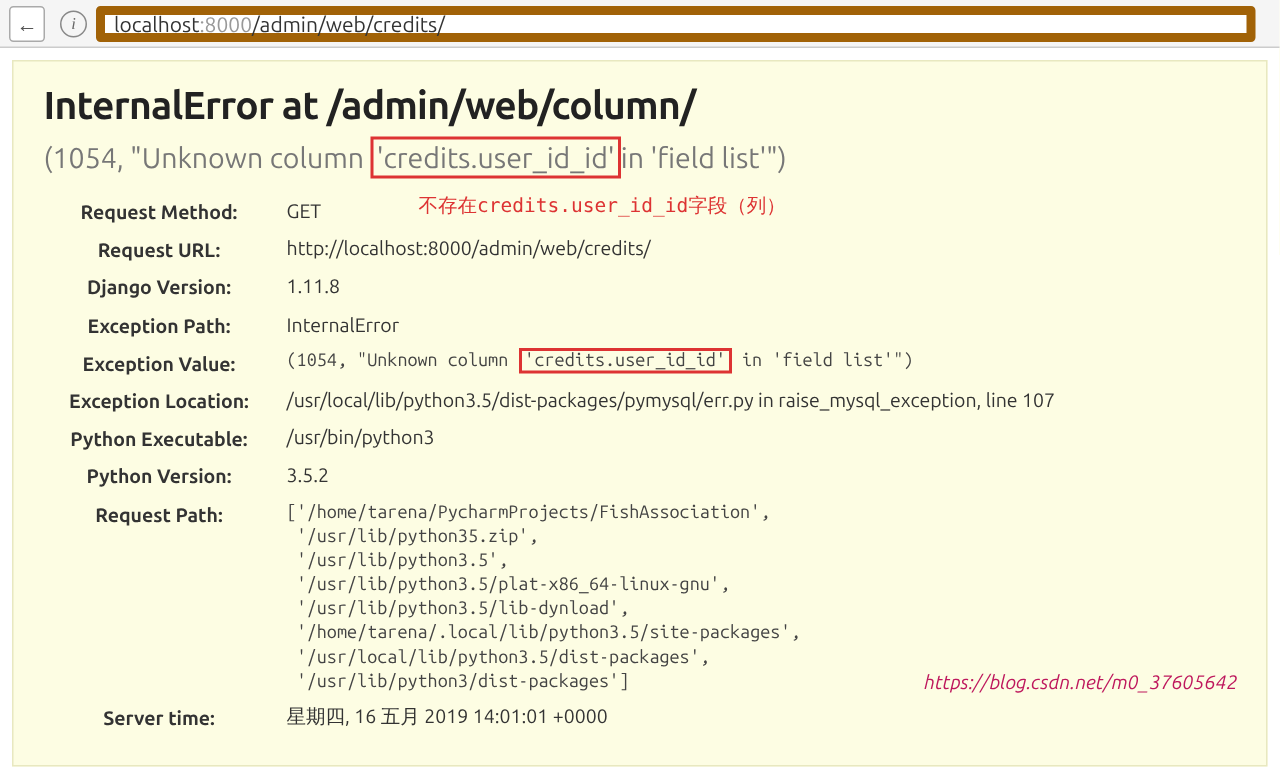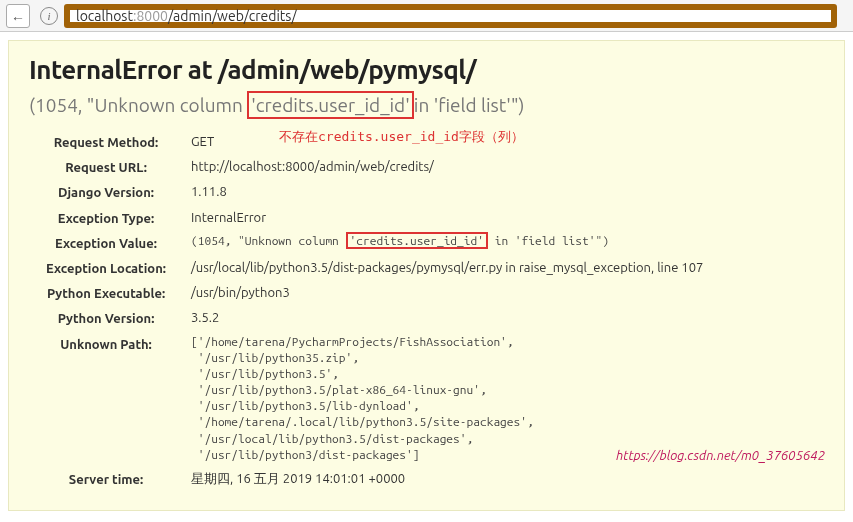--- a/index.html
+++ b/index.html
@@ -152,21 +152,21 @@
     </div>
     <div class="info-icon">i</div>
     <div class="url-bar">
       <span class="url-host">localhost</span>
         <span class="url-port">:8000</span>
         <span class="url-path">/admin/web/credits/</span>
     </div>
   </div>
 
   <div class="error-page">
-    <h1 class="error-title">InternalError at /admin/web/pymysql/</h1>
+    <h1 class="error-title">InternalError at /admin/web/column/</h1>
 
     <div class="error-subtitle">
       <span>(1054, "Unknown column</span>
       <span class="red-box-1">'credits.user_id_id'</span><span>in 'field list'")</span>
       <div class="annotation">不存在credits.user_id_id字段（列）</div>
     </div>
 
     <div class="details-table">
 
       <div class="detail-row">
@@ -178,21 +178,21 @@
         <div class="detail-label">Request URL:</div>
         <div class="detail-value">http://localhost:8000/admin/web/credits/</div>
       </div>
 
       <div class="detail-row">
         <div class="detail-label">Django Version:</div>
         <div class="detail-value">1.11.8</div>
       </div>
 
       <div class="detail-row">
-        <div class="detail-label">Exception Type:</div>
+        <div class="detail-label">Exception Path:</div>
         <div class="detail-value">InternalError</div>
       </div>
 
       <div class="detail-row">
         <div class="detail-label">Exception Value:</div>
         <div class="detail-value mono">
           <span>(1054, "Unknown column </span><span class="red-box-2">'credits.user_id_id'</span><span> in 'field list'")</span>
         </div>
       </div>
 
@@ -205,21 +205,21 @@
         <div class="detail-label">Python Executable:</div>
         <div class="detail-value">/usr/bin/python3</div>
       </div>
 
       <div class="detail-row">
         <div class="detail-label">Python Version:</div>
         <div class="detail-value">3.5.2</div>
       </div>
 
       <div class="detail-row">
-        <div class="detail-label">Unknown Path:</div>
+        <div class="detail-label">Request Path:</div>
         <div class="detail-value mono python-path">['/home/tarena/PycharmProjects/FishAssociation',
  '/usr/lib/python35.zip',
  '/usr/lib/python3.5',
  '/usr/lib/python3.5/plat-x86_64-linux-gnu',
  '/usr/lib/python3.5/lib-dynload',
  '/home/tarena/.local/lib/python3.5/site-packages',
  '/usr/local/lib/python3.5/dist-packages',
  '/usr/lib/python3/dist-packages']</div>
       </div>
 

